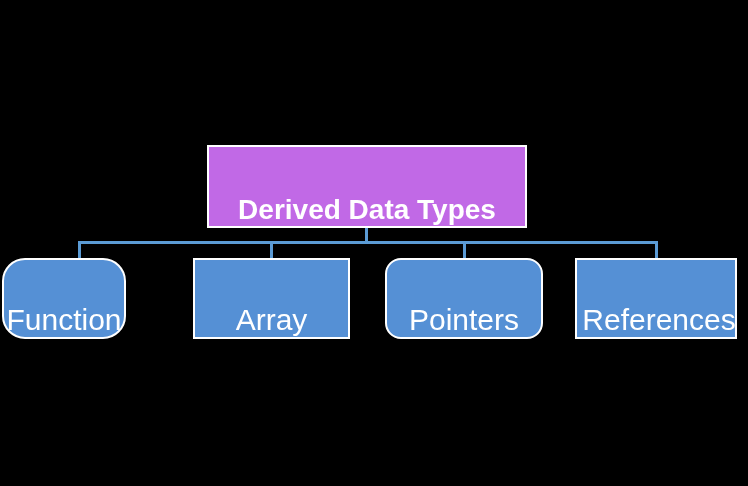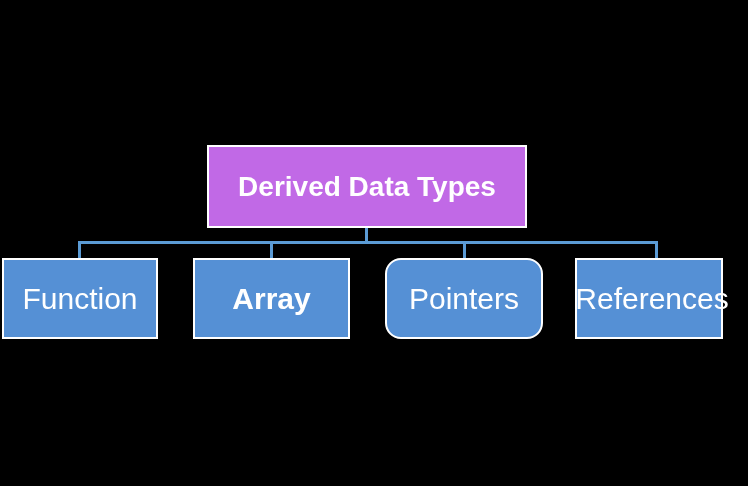--- a/index.html
+++ b/index.html
@@ -13,45 +13,45 @@
     height: 486px;
     background: #000000;
     overflow: hidden;
     font-family: "Liberation Sans", sans-serif;
   }
   .node {
     position: absolute;
     box-sizing: border-box;
     border: 2px solid #ffffff;
     display: flex;
-    align-items: center;
+    align-items: flex-end;
     justify-content: center;
     color: #ffffff;
     text-align: center;
   }
   .root-node {
     left: 207px;
     top: 145px;
     width: 320px;
     height: 83px;
     background: #c169e6;
     font-size: 28px;
     font-weight: bold;
   }
   .child-node {
     top: 258px;
     height: 81px;
     background: #5590d5;
     font-size: 30px;
     font-weight: normal;
   }
-  .child-function   { left: 2px;   width: 156px; }
-  .child-array      { left: 193px; width: 157px; font-weight: bold; }
+  .child-function   { left: 2px;   width: 124px; border-radius: 23px; }
+  .child-array      { left: 193px; width: 157px; }
   .child-pointers   { left: 385px; width: 158px; border-radius: 16px; }
-  .child-references { left: 575px; width: 148px; padding-left: 6px; }
+  .child-references { left: 575px; width: 162px; padding-left: 6px; }
   .connector {
     position: absolute;
     background: #5b9bd5;
   }
   .conn-stem { left: 365px; top: 228px; width: 3px; height: 14px; }
   .conn-hbar { left: 78px;  top: 241px; width: 580px; height: 3px; }
   .conn-drop { top: 244px; width: 3px; height: 15px; }
   .conn-drop-1 { left: 78px; }
   .conn-drop-2 { left: 270px; }
   .conn-drop-3 { left: 463px; }

